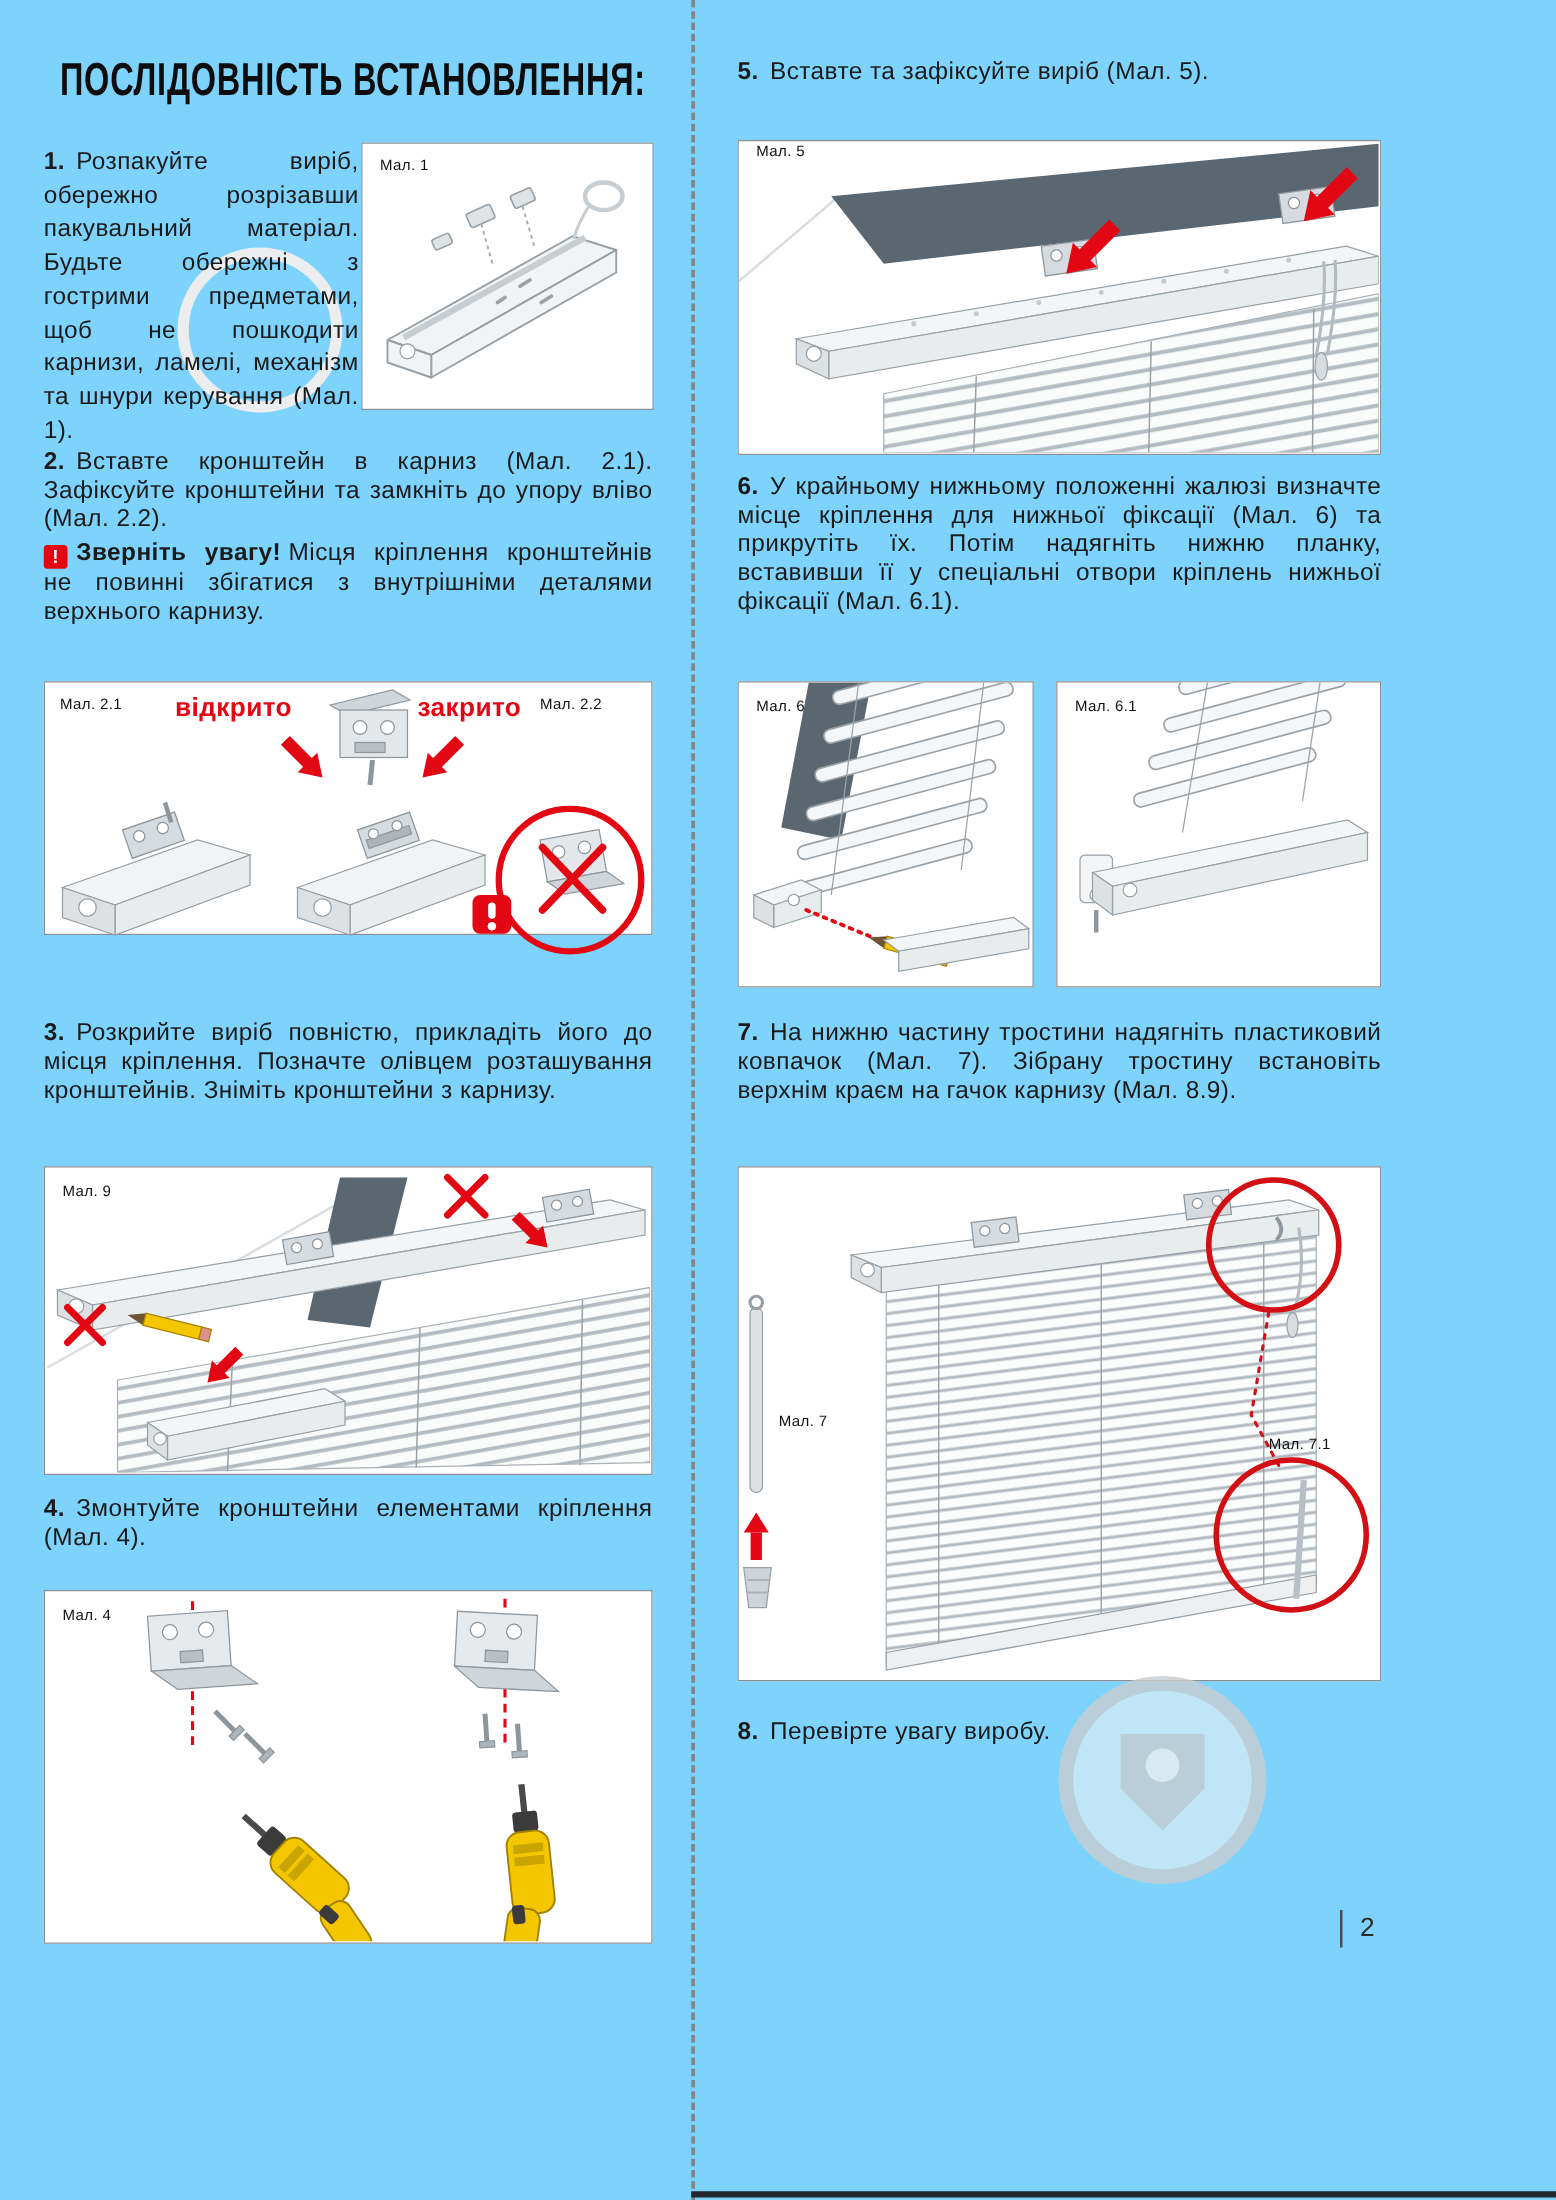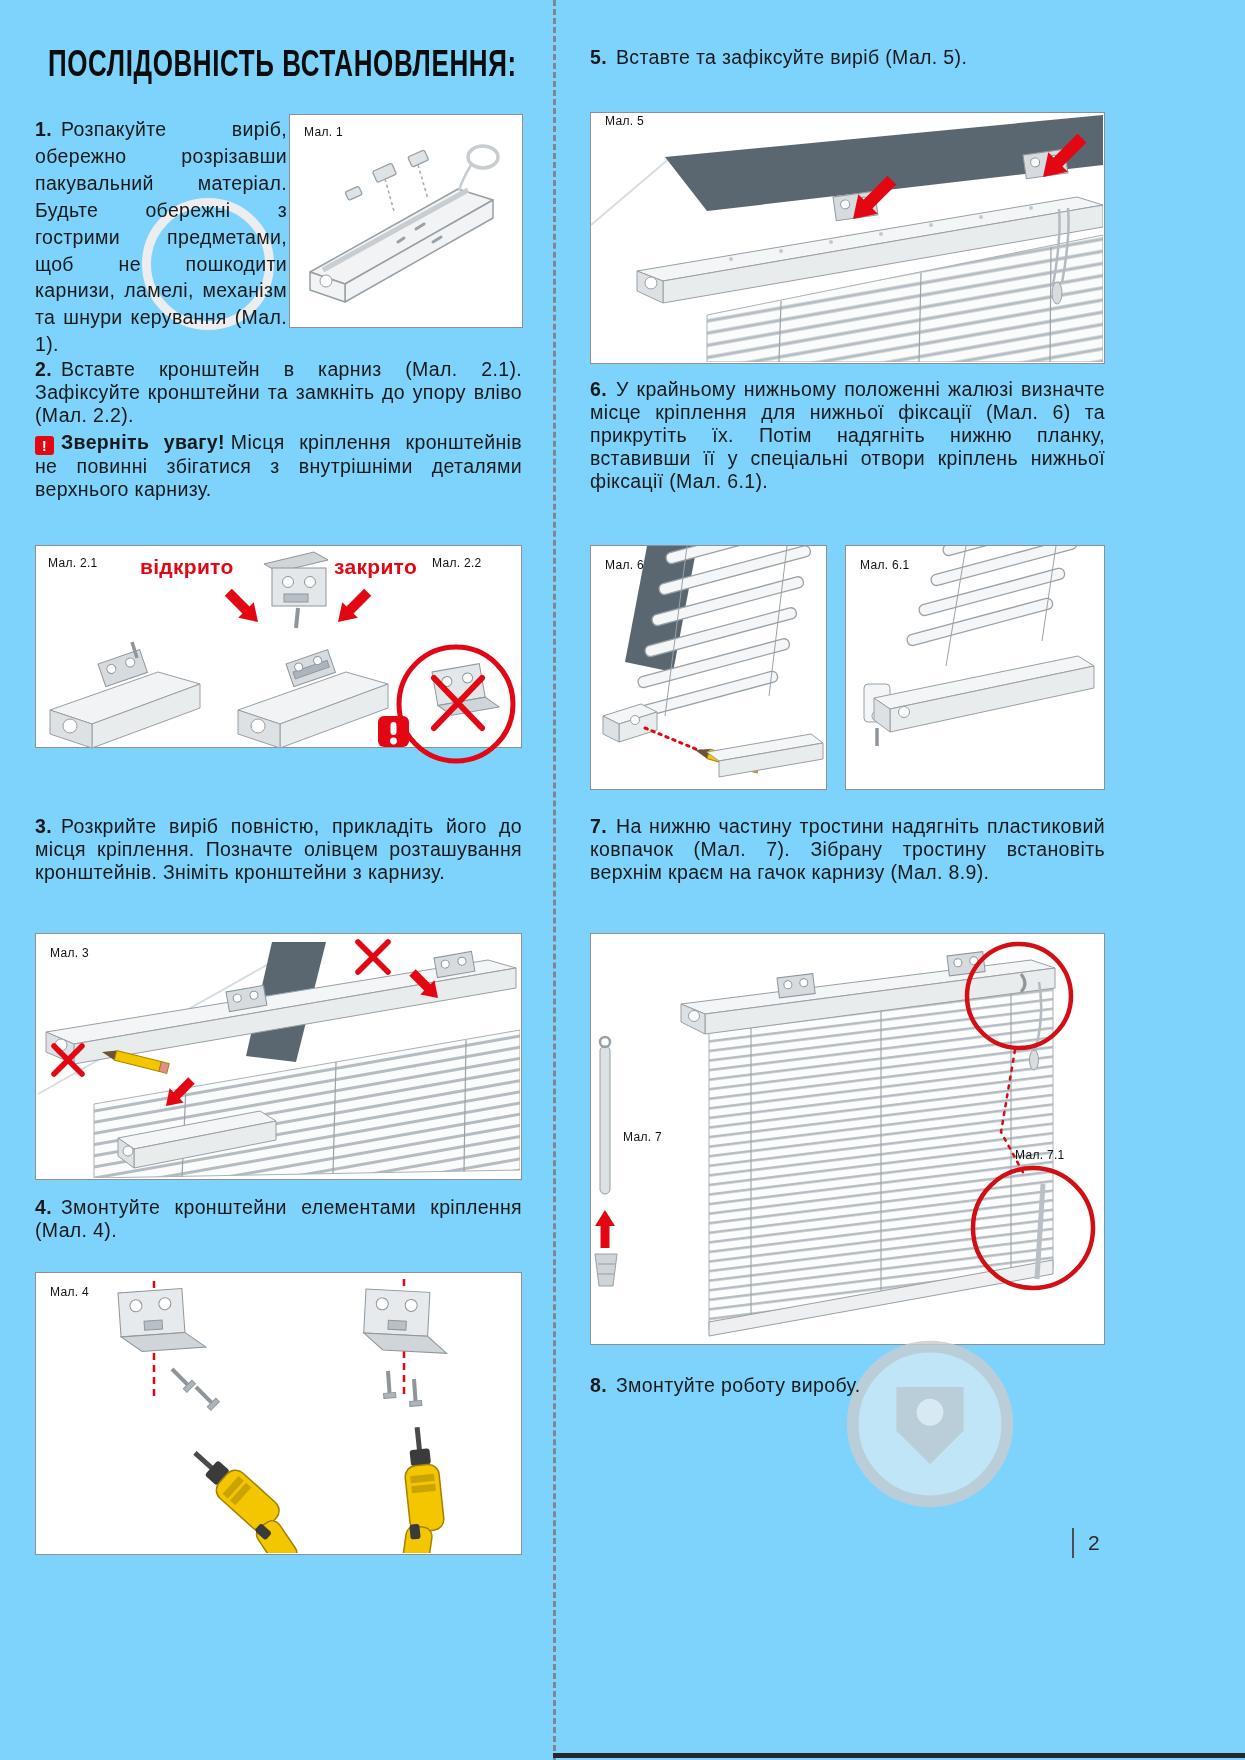--- a/index.html
+++ b/index.html
@@ -132,21 +132,21 @@
       </g>
       <rect x="342" y="170" width="31" height="31" rx="6" fill="#e30613"></rect>
       <rect x="354.5" y="176" width="6" height="13" rx="3" fill="#fff"></rect>
       <circle cx="357.5" cy="195" r="3.4" fill="#fff"></circle>
     </svg>
   </div>
 
   <div class="abs step" style="left:35px;top:815px;width:487px;"><span class="num">3.</span><span>Розкрийте виріб повністю, прикладіть його до місця кріплення. Позначте олівцем розташування кронштейнів. Зніміть кронштейни з карнизу.</span></div>
 
   <div class="abs figbox" style="left:35px;top:933px;width:487px;height:247px;">
-    <div class="figlabel" style="left:14px;top:12px;">Мал. 3</div>
+    <div class="figlabel" style="left:14px;top:12px;">Мал. 9</div>
     <svg width="484" height="244" viewBox="0 0 484 244">
       <defs>
         <pattern id="slatsA" width="12" height="11" patternUnits="userSpaceOnUse" patternTransform="rotate(-10)">
           <rect width="12" height="11" fill="#fafbfb"></rect>
           <line x1="0" y1="8.5" x2="12" y2="8.5" stroke="#b4bcc2" stroke-width="3"></line>
         </pattern>
       </defs>
       <line x1="2" y1="160" x2="236" y2="28" stroke="#d9dde0" stroke-width="2"></line>
       <polygon points="236,8 290,8 260,128 210,122" fill="#5b6770"></polygon>
       <polygon points="58,170 484,96 484,236 58,244" fill="url(#slatsA)" stroke="#aab1b7" stroke-width="1"></polygon>
@@ -429,19 +429,19 @@
 
   <div class="abs" style="left:846px;top:1340px;width:168px;height:168px;opacity:0.8;pointer-events:none;">
     <svg width="168" height="168" viewBox="0 0 100 100">
       <circle cx="50" cy="50" r="46" fill="#eef0f1" opacity="0.75"></circle>
       <circle cx="50" cy="50" r="46" fill="none" stroke="#c9cdd0" stroke-width="7"></circle>
       <path d="M30,28 h40 v26 l-20,20 l-20,-20 z" fill="#c9cdd0"></path>
       <circle cx="50" cy="43" r="8" fill="#eef0f1"></circle>
     </svg>
   </div>
 
-  <div class="abs step" style="left:590px;top:1374px;width:515px;"><span class="num">8.</span><span>Змонтуйте роботу виробу.</span></div>
+  <div class="abs step" style="left:590px;top:1374px;width:515px;"><span class="num">8.</span><span>Перевірте увагу виробу.</span></div>
 
   <div class="abs pagenum" style="left:1072px;top:1528px;">2</div>
 
   <div class="abs bottom-edge" style="left:553px;top:1753px;width:692px;height:5px;"></div>
 
 </div>
 
 </body></html>

